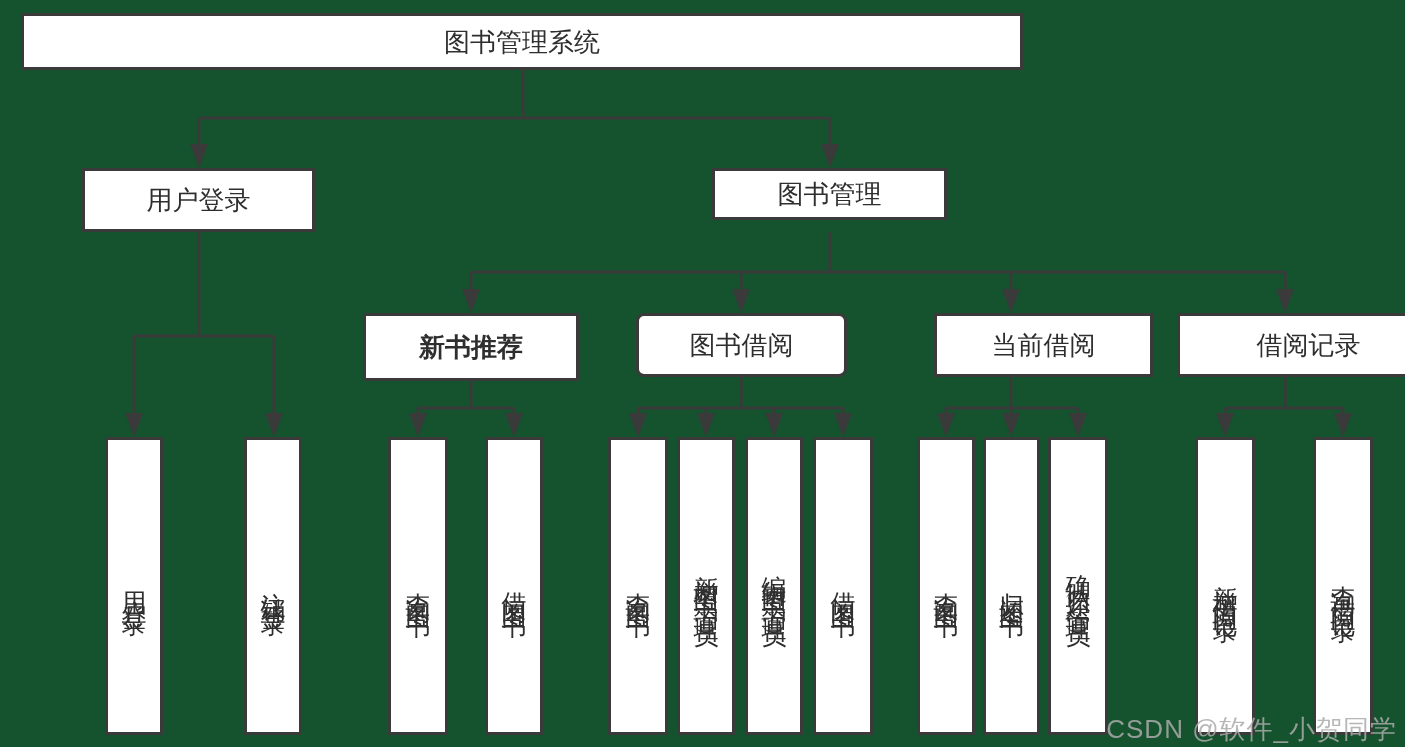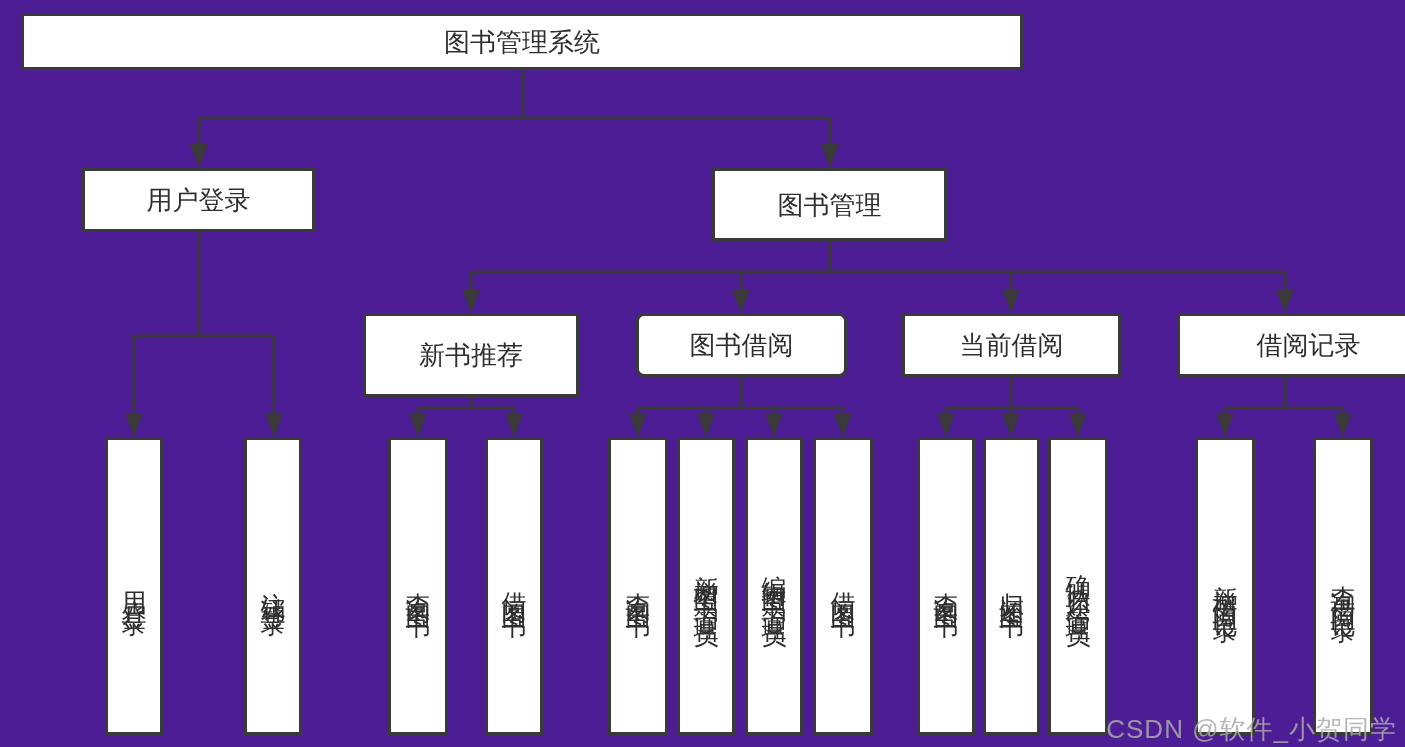--- a/index.html
+++ b/index.html
@@ -4,21 +4,21 @@
 <style>
   html, body {
     margin: 0;
     padding: 0;
     background: #ffffff;
   }
   .canvas {
     position: relative;
     width: 1405px;
     height: 747px;
-    background: #4c1d95;
+    background: #14532d;
     overflow: hidden;
     font-family: "Liberation Sans", sans-serif;
     color: #2e2e2e;
   }
   .connector-layer {
     position: absolute;
     left: 0;
     top: 0;
     z-index: 1;
   }
@@ -87,25 +87,25 @@
              M629 413 L647 413 L638 437 Z M697 413 L715 413 L706 437 Z
              M765 413 L783 413 L774 437 Z M834 413 L852 413 L843 437 Z
              M937 413 L955 413 L946 437 Z M1002 413 L1020 413 L1011 437 Z
              M1069 413 L1087 413 L1078 437 Z
              M1216 413 L1234 413 L1225 437 Z M1334 413 L1352 413 L1343 437 Z"></path>
   </svg>
 
   <div class="node" style="left:21px; top:13px; width:1002px; height:57px;">图书管理系统</div>
 
   <div class="node" style="left:82px; top:168px; width:233px; height:64px;">用户登录</div>
-  <div class="node" style="left:712px; top:168px; width:235px; height:73px;">图书管理</div>
+  <div class="node" style="left:712px; top:168px; width:235px; height:52px;">图书管理</div>
 
-  <div class="node" style="left:363px; top:313px; width:216px; height:84px;">新书推荐</div>
+  <div class="node" style="left:363px; top:313px; width:216px; height:68px;font-weight:bold;">新书推荐</div>
   <div class="node" style="left:636px; top:313px; width:211px; height:64px;border-radius:8px;">图书借阅</div>
-  <div class="node" style="left:902px; top:313px; width:219px; height:64px;">当前借阅</div>
+  <div class="node" style="left:934px; top:313px; width:219px; height:64px;">当前借阅</div>
   <div class="node" style="left:1177px; top:313px; width:263px; height:64px;">借阅记录</div>
 
   <div class="leaf" style="left:105px; width:58px;">
     <span class="vtext">用户登录</span>
   </div>
   <div class="leaf" style="left:244px; width:58px;">
     <span class="vtext">注销登录</span>
   </div>
 
   <div class="leaf" style="left:388px; width:60px;">

